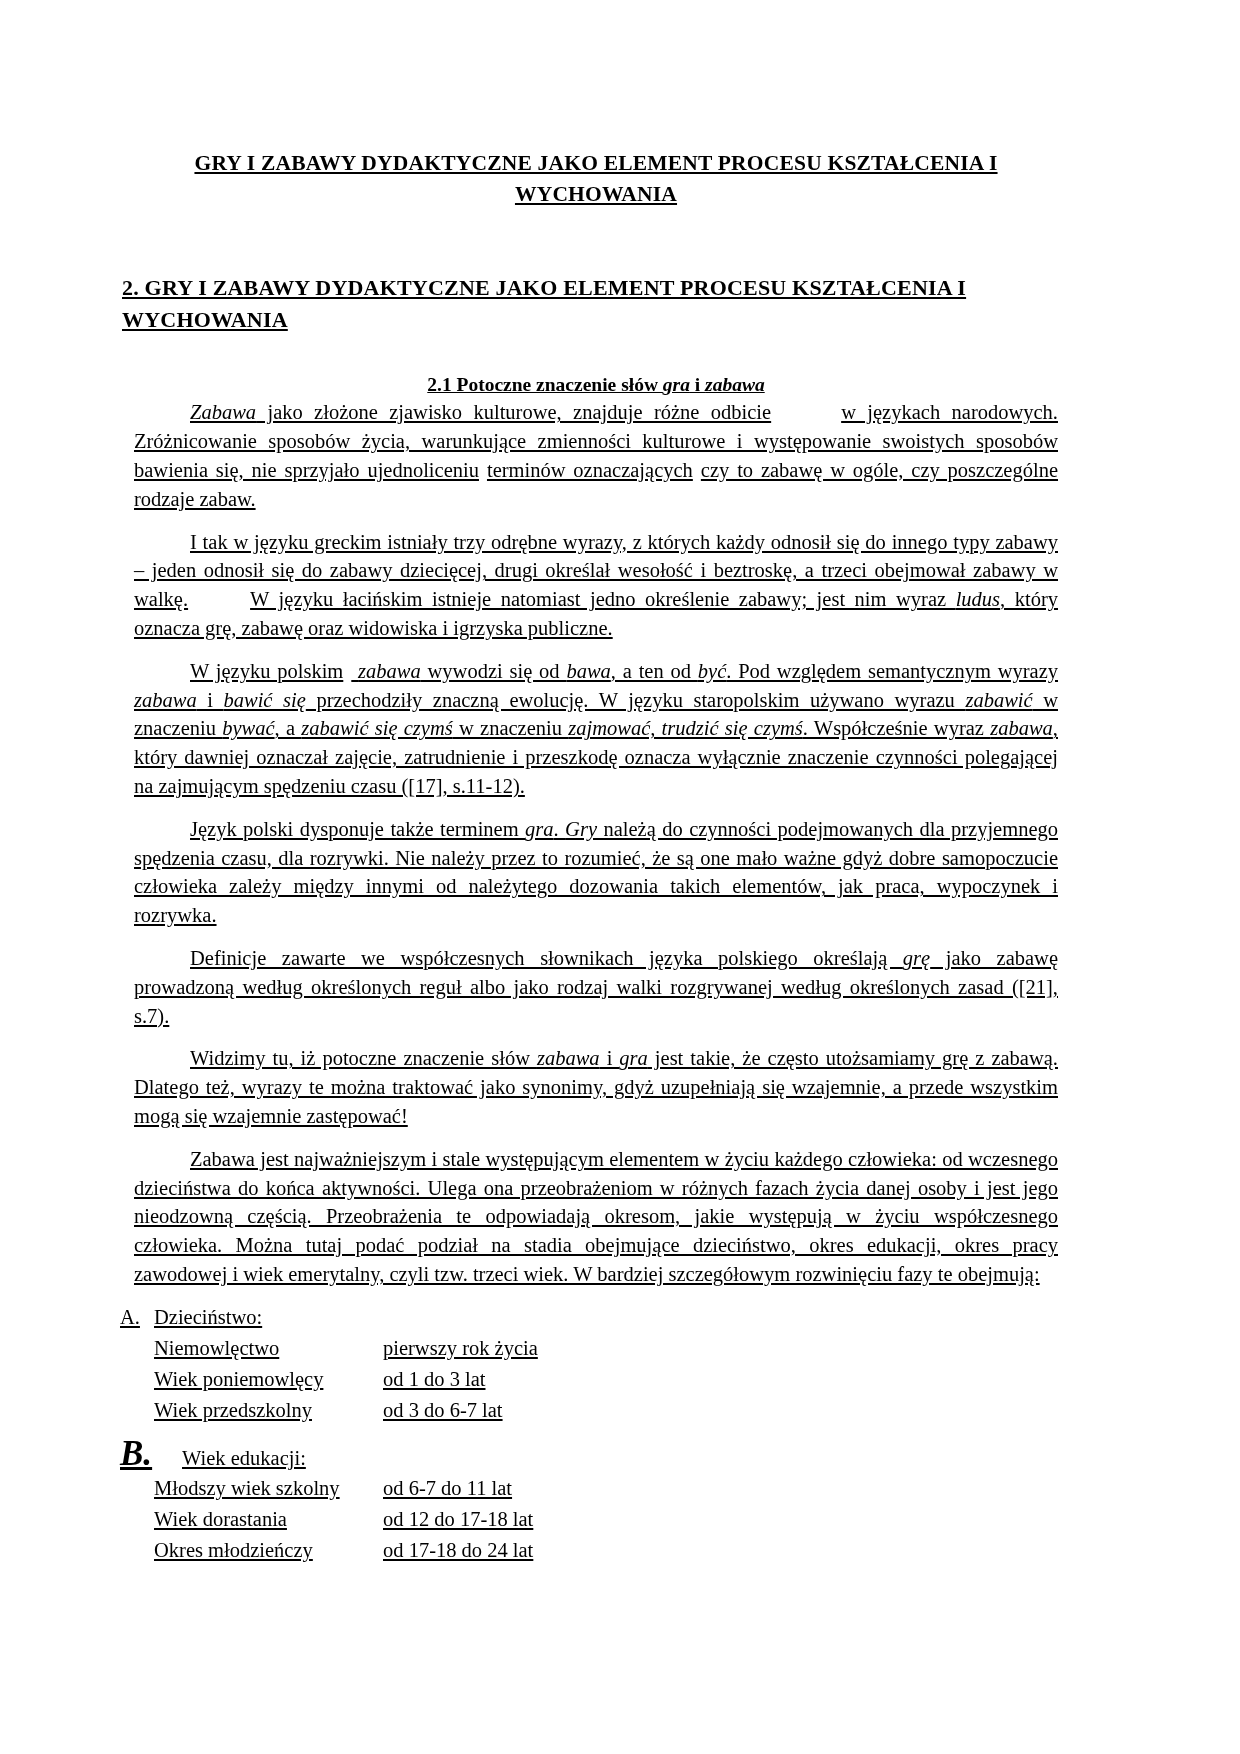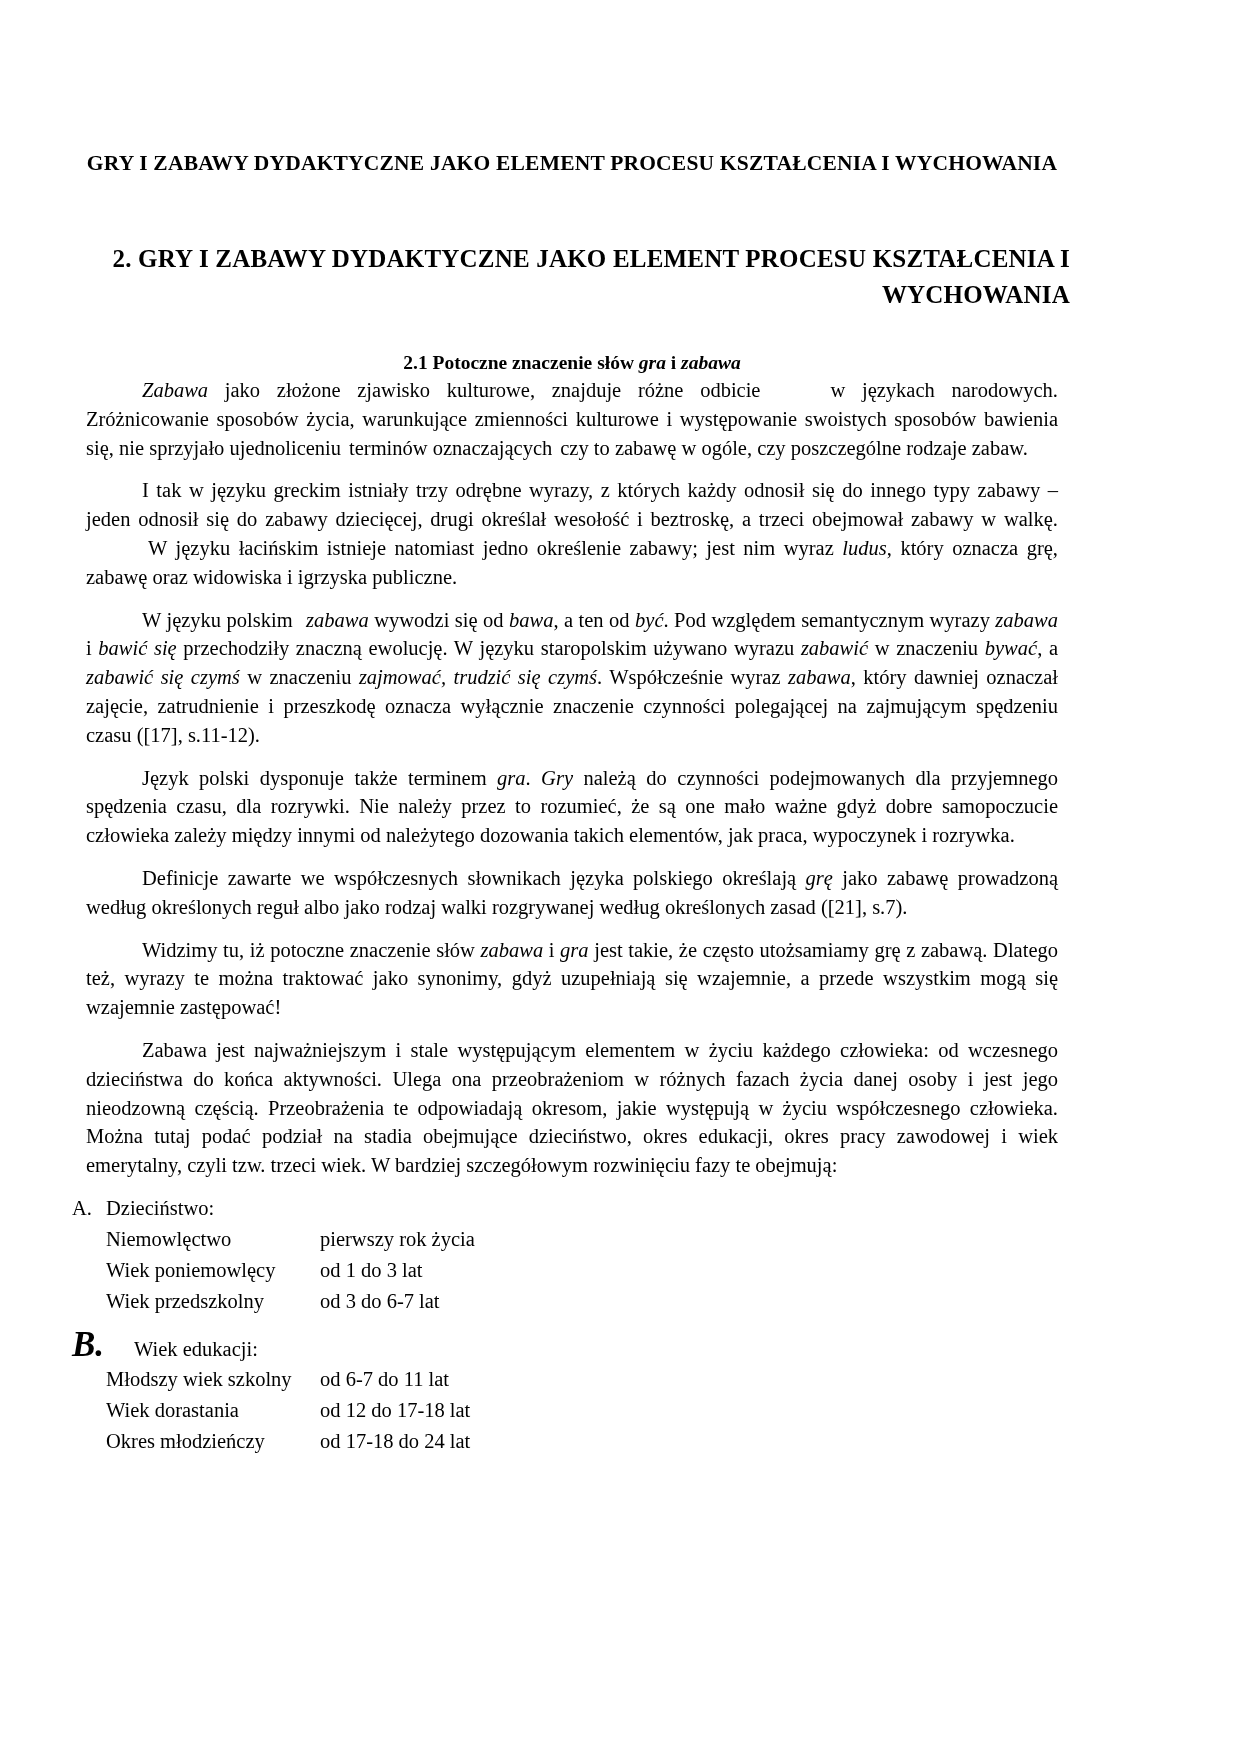--- a/index.html
+++ b/index.html
@@ -12,35 +12,36 @@
     height: 1754px;
     font-family: "Liberation Serif", "DejaVu Serif", serif;
     color: #000000;
     -webkit-font-smoothing: none;
   }
   .page {
     position: relative;
     width: 1240px;
     height: 1624px;
     box-sizing: border-box;
-    padding: 148px 168px 0 72px;
+    padding: 148px 168px 0 120px;
+    text-decoration: underline;
   }
   .doc-title {
     font-weight: bold;
     font-size: 21.5px;
     text-align: center;
     line-height: 1.45;
     letter-spacing: 0.2px;
     margin: 0 0 0 0;
     padding: 0 6px;
   }
   .chapter-title {
     font-weight: bold;
-    font-size: 25px;
-    text-align: right;
+    font-size: 22px;
+    text-align: left;
     line-height: 1.45;
     letter-spacing: 0.2px;
     margin: 62px 0 15px 0;
     padding: 0 2px;
   }
   .section-heading {
     font-weight: bold;
     font-size: 19.5px;
     text-align: center;
     line-height: 1.3;
@@ -71,20 +72,21 @@
     font-size: 20.5px;
     line-height: 1.52;
   }
   .list-row .col-a {
     width: 248px;
     padding-left: 34px;
     box-sizing: border-box;
   }
   .list-row .col-b {
     flex: 1;
+    margin-left: 15px;
   }
   .group-label {
     font-size: 20.5px;
     line-height: 1.45;
     display: flex;
     align-items: baseline;
   }
   .group-label .marker-a {
     width: 34px;
     display: inline-block;

